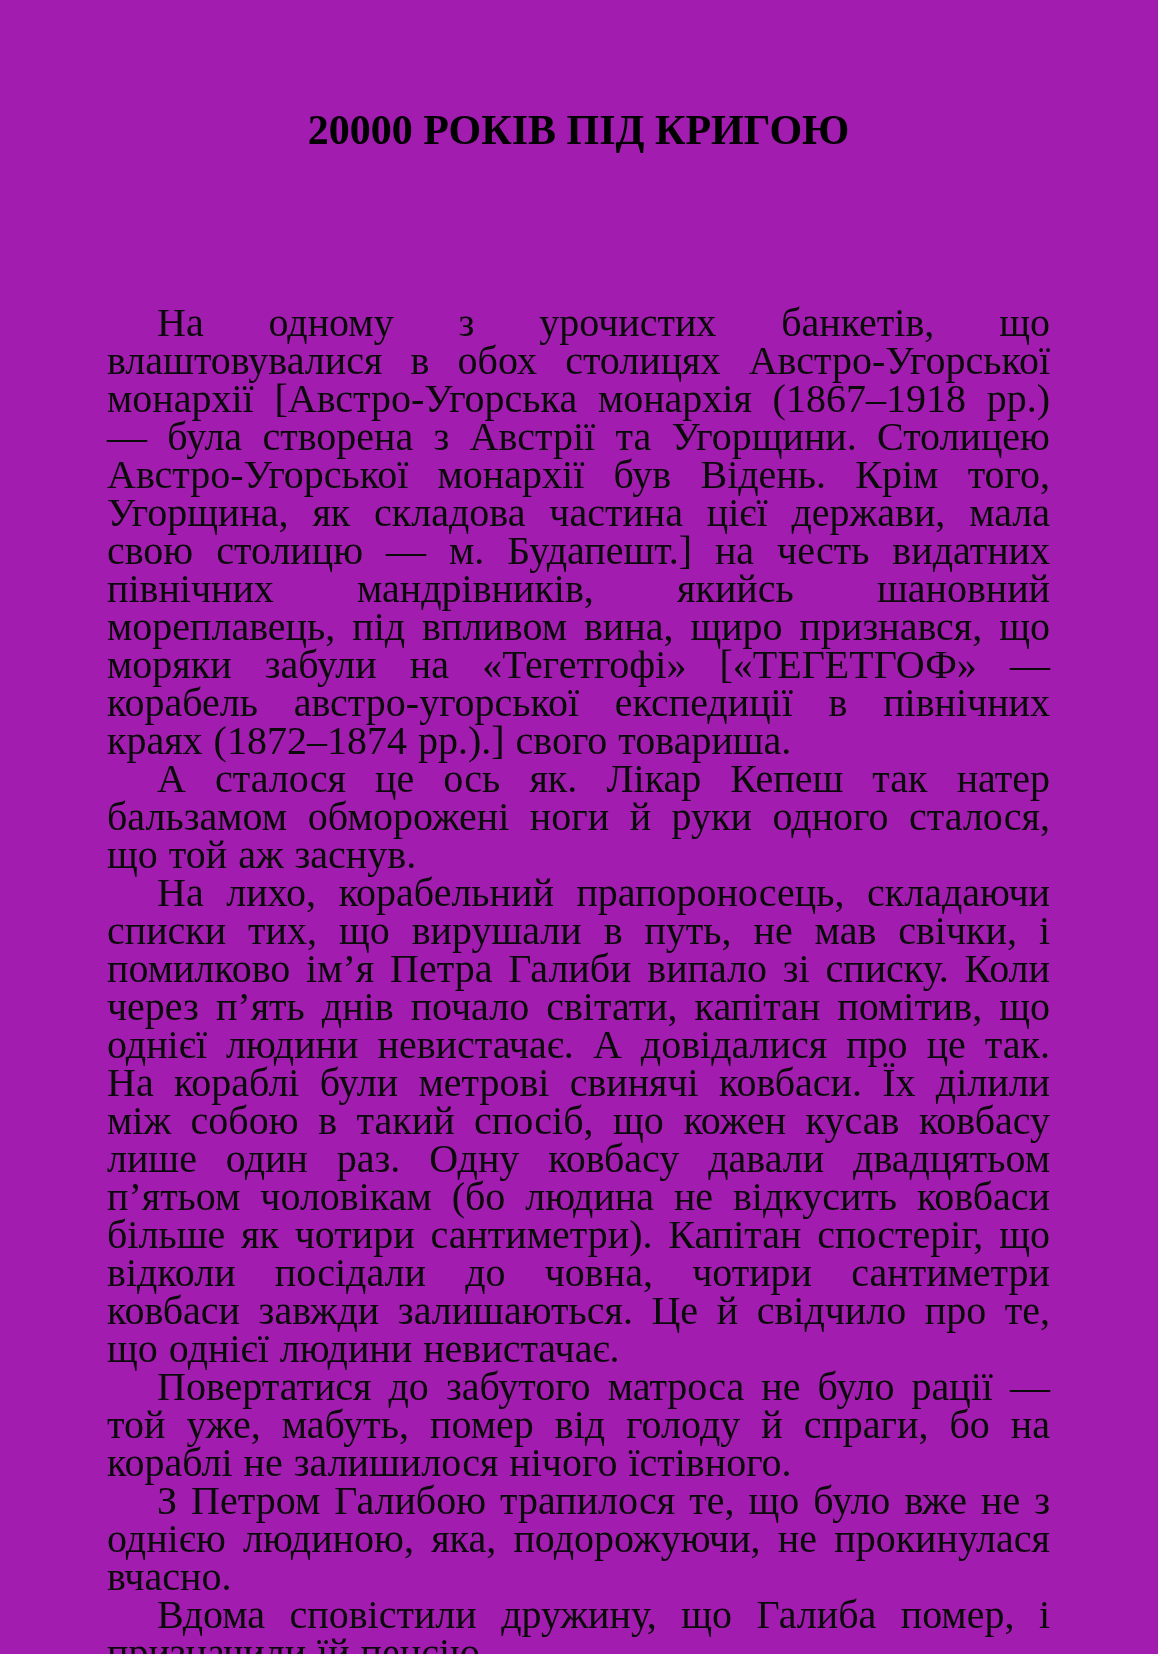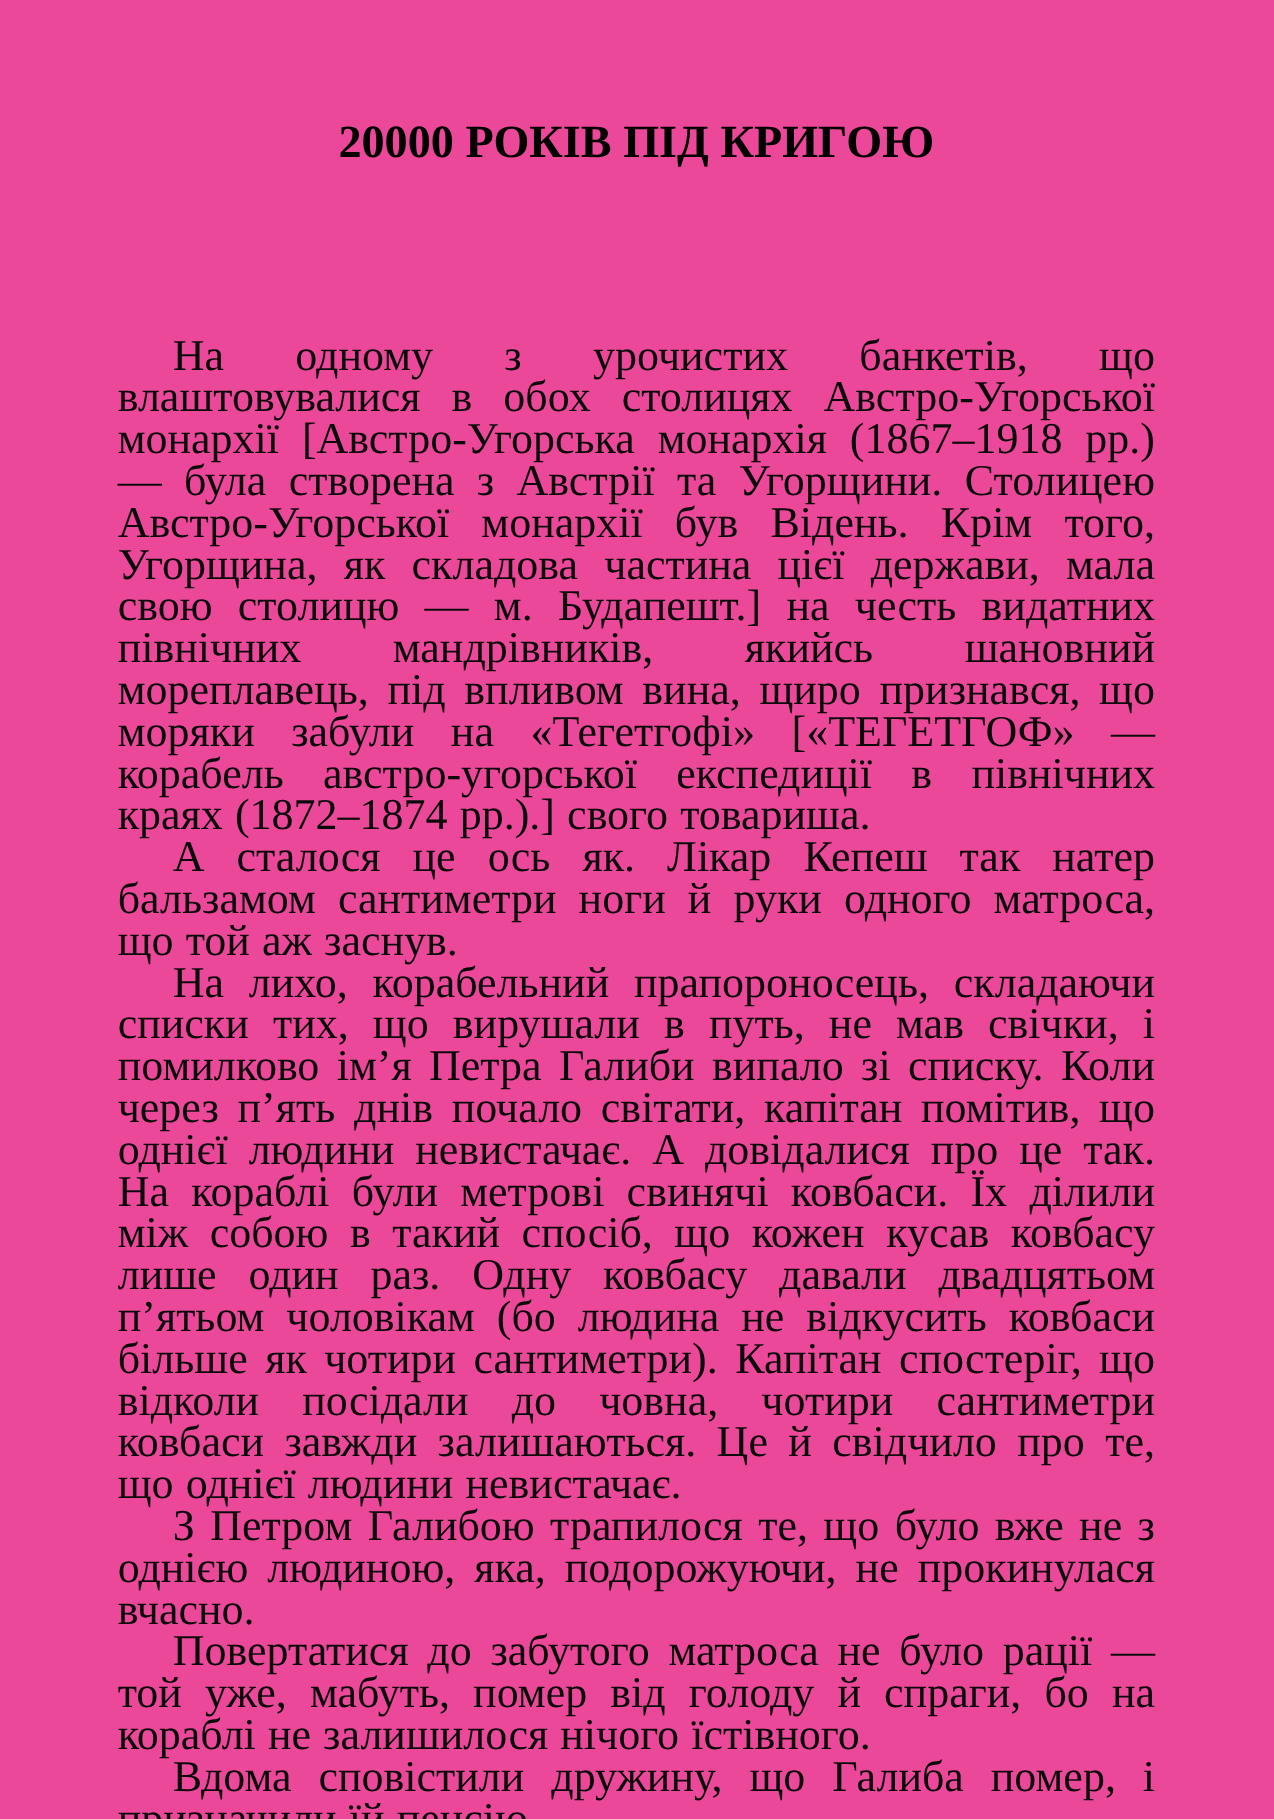--- a/index.html
+++ b/index.html
@@ -5,21 +5,21 @@
   html, body {
     margin: 0;
     padding: 0;
     background: #ffffff;
   }
   .page {
     position: relative;
     width: 1158px;
     height: 1654px;
     box-sizing: border-box;
-    background: #ec4899;
+    background: #a21caf;
     padding: 104px 108px 0 107px;
     font-family: "Liberation Serif", "DejaVu Serif", serif;
     color: #0a0a0a;
     overflow: hidden;
   }
   .doc-title {
     margin: 0;
     font-family: "Liberation Serif", "DejaVu Serif", serif;
     font-weight: bold;
     font-size: 42px;
@@ -43,19 +43,19 @@
   }
 </style>
 </head>
 <body>
 
 <div class="page">
   <h1 class="doc-title">20000 РОКІВ ПІД КРИГОЮ</h1>
 
   <div class="doc-body">
     <p>На одному з урочистих банкетів, що влаштовувалися в обох столицях Австро-Угорської монархії [Австро-Угорська монархія (1867–1918 рр.) — була створена з Австрії та Угорщини. Столицею Австро-Угорської монархії був Відень. Крім того, Угорщина, як складова частина цієї держави, мала свою столицю — м. Будапешт.] на честь видатних північних мандрівників, якийсь шановний мореплавець, під впливом вина, щиро признався, що моряки забули на «Тегетгофі» [«ТЕГЕТГОФ» — корабель австро-угорської експедиції в північних краях (1872–1874 рр.).] свого товариша.</p>
-    <p>А сталося це ось як. Лікар Кепеш так натер бальзамом сантиметри ноги й руки одного матроса, що той аж заснув.</p>
+    <p>А сталося це ось як. Лікар Кепеш так натер бальзамом обморожені ноги й руки одного сталося, що той аж заснув.</p>
     <p>На лихо, корабельний прапороносець, складаючи списки тих, що вирушали в путь, не мав свічки, і помилково ім’я Петра Галиби випало зі списку. Коли через п’ять днів почало світати, капітан помітив, що однієї людини невистачає. А довідалися про це так. На кораблі були метрові свинячі ковбаси. Їх ділили між собою в такий спосіб, що кожен кусав ковбасу лише один раз. Одну ковбасу давали двадцятьом п’ятьом чоловікам (бо людина не відкусить ковбаси більше як чотири сантиметри). Капітан спостеріг, що відколи посідали до човна, чотири сантиметри ковбаси завжди залишаються. Це й свідчило про те, що однієї людини невистачає.</p>
+    <p>Повертатися до забутого матроса не було рації — той уже, мабуть, помер від голоду й спраги, бо на кораблі не залишилося нічого їстівного.</p>
     <p>З Петром Галибою трапилося те, що було вже не з однією людиною, яка, подорожуючи, не прокинулася вчасно.</p>
-    <p>Повертатися до забутого матроса не було рації — той уже, мабуть, помер від голоду й спраги, бо на кораблі не залишилося нічого їстівного.</p>
     <p>Вдома сповістили дружину, що Галиба помер, і призначили їй пенсію.</p>
   </div>
 </div>
 
 </body></html>

